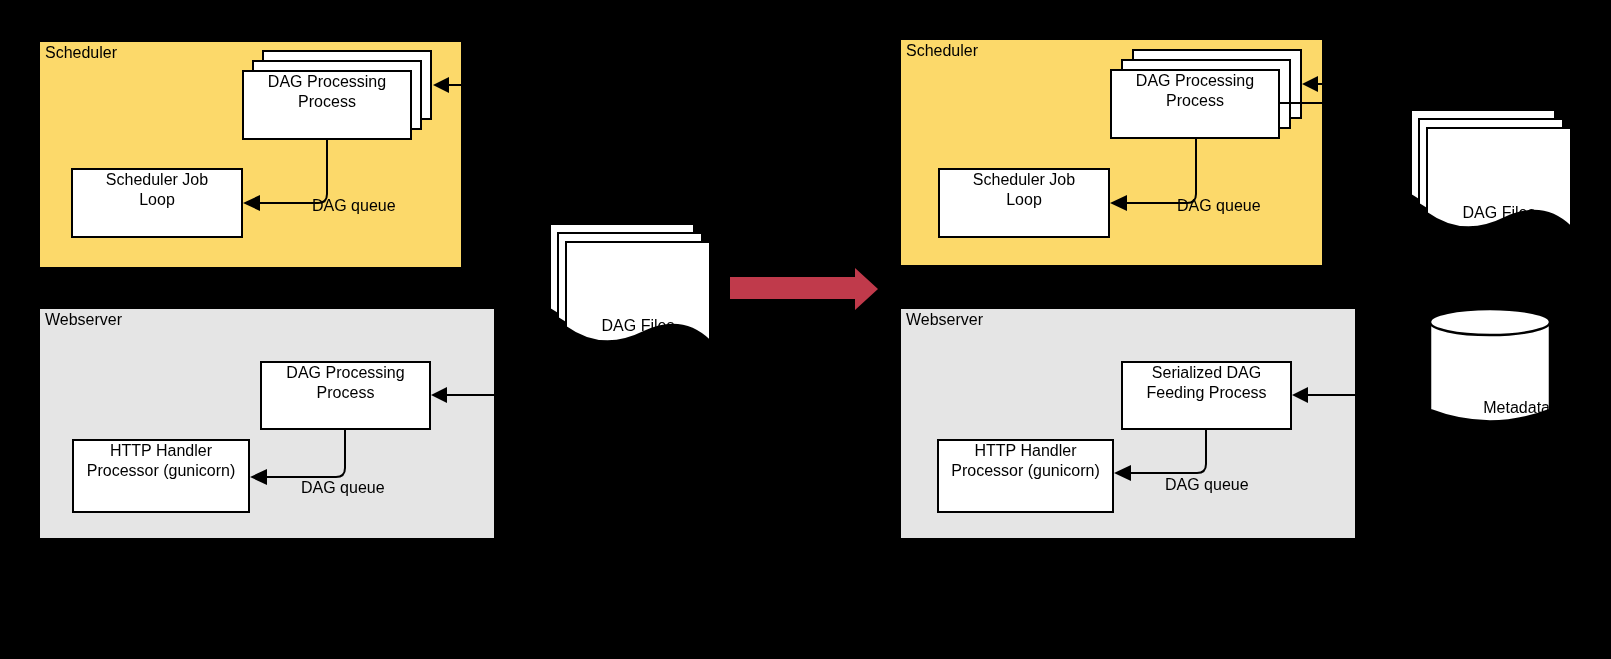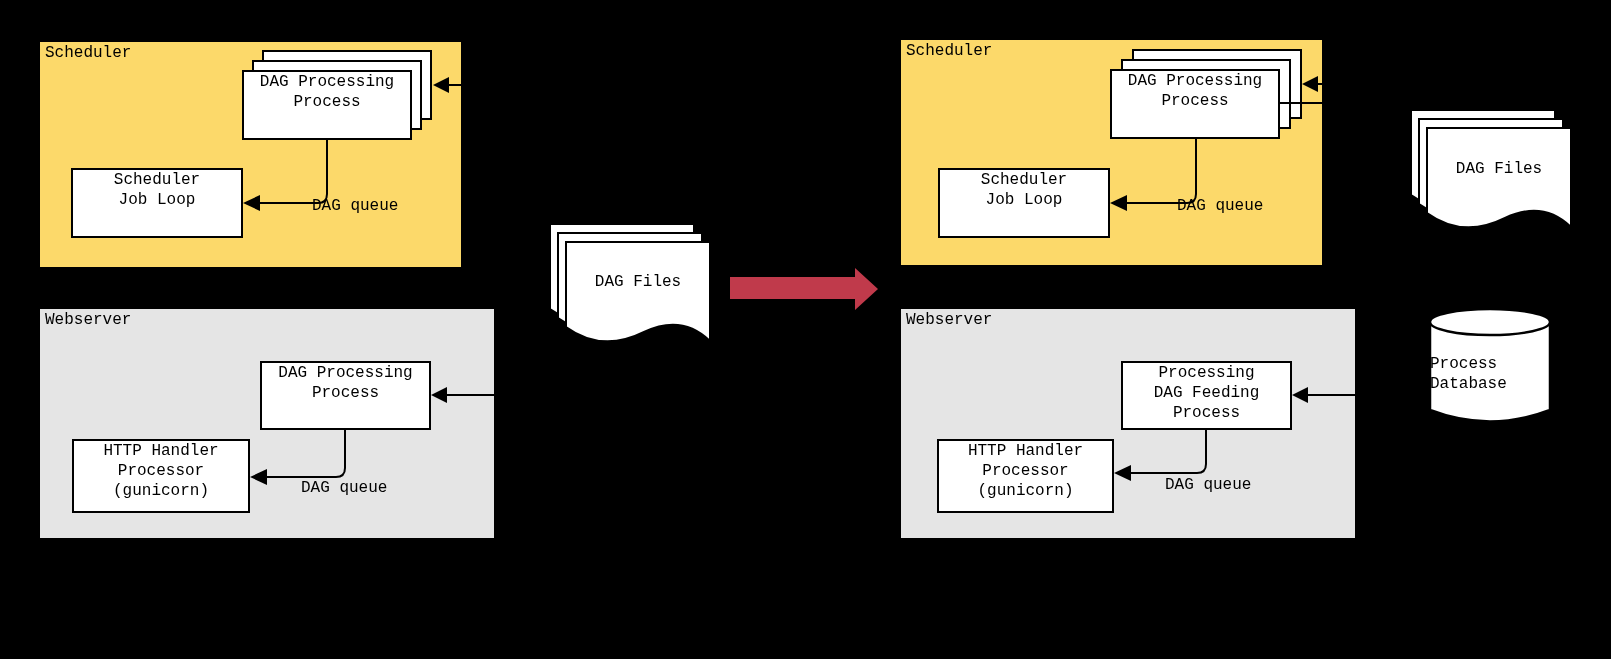--- a/index.html
+++ b/index.html
@@ -7,39 +7,39 @@
     --scheduler_fill:#FCD96A;
     --webserver_fill:#E5E5E5;
     --box_fill:#FFFFFF;
     --line_color:#000000;
     --arrow_red:#C03A4B;
     --text_color:#000000;
   }
   html,body{margin:0;padding:0;background:var(--background);}
   .canvas{
     position:relative;width:1611px;height:659px;background:var(--background);
-    font-family:Liberation Mono, monospace;color:var(--text_color);
+    font-family:Liberation Sans, sans-serif;color:var(--text_color);
     overflow:hidden;
   }
   .group{position:absolute;}
   .group.scheduler{background:var(--scheduler_fill);}
   .group.webserver{background:var(--webserver_fill);padding-left:33px;}
   .group-title{position:absolute;left:5px;top:2px;font-size:16px;}
   .node{
     position:absolute;background:var(--box_fill);border:2px solid var(--line_color);
     box-sizing:border-box;display:flex;align-items:flex-start;justify-content:center;
     text-align:center;font-size:16px;line-height:20px;
   }
   .node .t{display:block;}
   .paper{position:absolute;background:var(--box_fill);border:2px solid var(--line_color);box-sizing:border-box;}
   .queue-label{position:absolute;font-size:16px;white-space:nowrap;text-align:right;}
   .overlay{position:absolute;left:0;top:0;pointer-events:none;}
   .float-label{
     position:absolute;display:flex;align-items:center;justify-content:center;
-    text-align:left;font-size:16px;line-height:20px;pointer-events:none;
+    text-align:right;font-size:16px;line-height:20px;pointer-events:none;margin-top:44px;
   }
 </style>
 </head>
 <body>
 
 <div class="canvas">
 
   <div class="group scheduler" style="left:40px;top:42px;width:421px;height:225px;">
     <div class="group-title">Scheduler</div>
   </div>
@@ -84,21 +84,21 @@
     <span class="t" style="max-width:140px;">DAG Processing Process</span>
   </div>
 
   <div class="node" style="left:938px;top:168px;width:172px;height:70px;">
     <span class="t" style="max-width:120px;">Scheduler Job Loop</span>
   </div>
 
   <div class="queue-label" style="left:1177px;top:197px;">DAG queue</div>
 
   <div class="node" style="left:1121px;top:361px;width:171px;height:69px;">
-    <span class="t" style="max-width:130px;">Processing DAG Feeding Process</span>
+    <span class="t" style="max-width:130px;">Serialized DAG Feeding Process</span>
   </div>
 
   <div class="node" style="left:937px;top:439px;width:177px;height:74px;">
     <span class="t" style="max-width:160px;">HTTP Handler Processor (gunicorn)</span>
   </div>
 
   <div class="queue-label" style="left:1165px;top:476px;">DAG queue</div>
 
   <svg class="overlay" width="1611" height="659" viewBox="0 0 1611 659">
 
@@ -160,15 +160,15 @@
     <g stroke="#000" stroke-width="2.5" fill="#fff">
       <path d="M1430,322 L1430,410 Q1490,433 1550,410 L1550,322 Z"></path>
       <ellipse cx="1490" cy="322" rx="60" ry="13"></ellipse>
     </g>
   </svg>
 
   <div class="float-label" style="left:566px;top:242px;width:144px;height:80px;">DAG Files</div>
 
   <div class="float-label" style="left:1427px;top:128px;width:144px;height:82px;">DAG Files</div>
 
-  <div class="float-label" style="left:1430px;top:338px;width:120px;height:72px;">Process Database</div>
+  <div class="float-label" style="left:1430px;top:338px;width:120px;height:72px;">Metadata Webserver</div>
 
 </div>
 
 </body></html>

